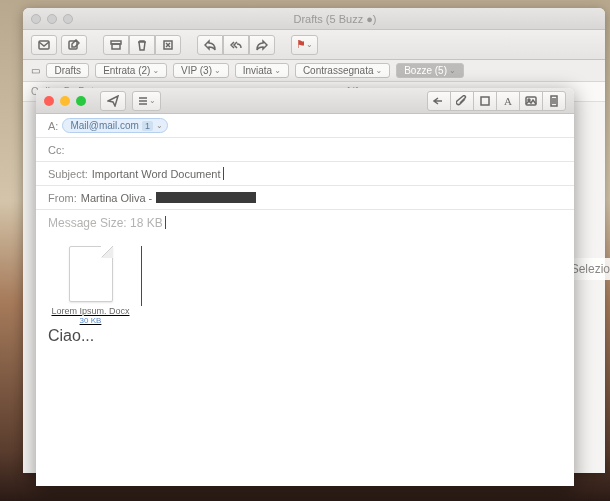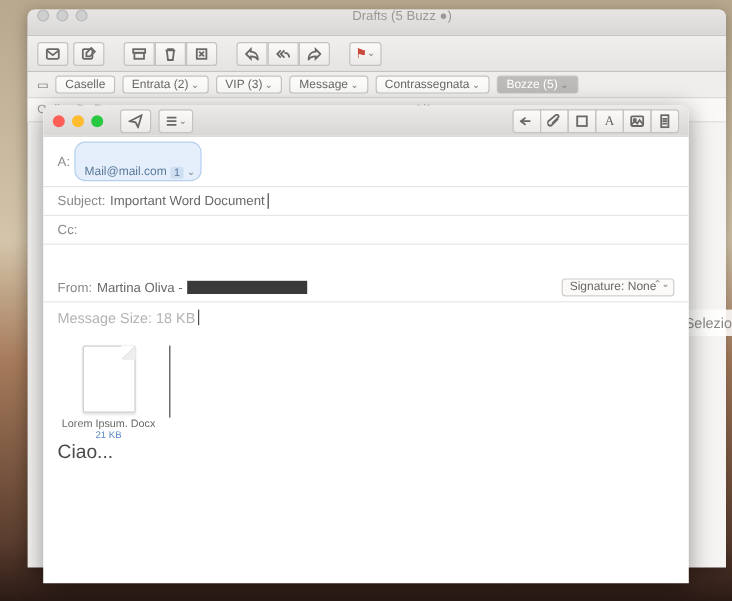--- a/index.html
+++ b/index.html
@@ -1,20 +1,20 @@
 <!DOCTYPE html>
 <html><head>
 <meta charset="utf-8">
 <style>
   * { box-sizing: border-box; margin: 0; padding: 0; font-family: -apple-system, "Helvetica Neue", Arial, sans-serif; }
   body { width: 610px; height: 501px; background: linear-gradient(to bottom, #b8a88e 0%, #d4c5aa 40%, #a67b5b 60%, #5a3d2e 90%, #2a1a15 100%); overflow: hidden; position: relative; }
   
   
   .back-window { position: absolute; top: 8px; left: 23px; width: 582px; height: 465px; background: #f5f4f2; border-top-left-radius: 6px; border-top-right-radius: 6px; box-shadow: 0 2px 12px rgba(0,0,0,0.3); }
-  .back-titlebar { height: 22px; background: linear-gradient(#e8e6e4, #d9d7d5); border-top-left-radius: 6px; border-top-right-radius: 6px; display: flex; padding: 0 8px; border-bottom: 1px solid #c5c3c1; }
+  .back-titlebar { height: 22px; background: linear-gradient(#e8e6e4, #d9d7d5); border-top-left-radius: 6px; border-top-right-radius: 6px; display: flex; align-items: center; padding: 0 8px; border-bottom: 1px solid #c5c3c1; }
   .traffic { display: flex; gap: 6px; }
   .traffic span { width: 10px; height: 10px; border-radius: 50%; display: inline-block; }
   .tr-dim { background: #cfcfcf; border: 0.5px solid #b8b8b8; }
   .back-title { flex: 1; text-align: center; font-size: 11px; color: #9a9896; font-weight: 500; }
   .back-tools { height: 30px; background: linear-gradient(#f1efed, #e6e4e2); border-bottom: 1px solid #c5c3c1; display: flex; align-items: center; padding: 0 8px; gap: 4px; }
   .tool-btn { height: 20px; min-width: 26px; border: 1px solid #c5c3c1; border-radius: 3px; background: linear-gradient(#fbfaf9, #eceae8); display: inline-flex; align-items: center; justify-content: center; font-size: 11px; color: #6a6866; padding: 0 4px; }
   .tool-group { display: flex; }
   .tool-group .tool-btn { border-radius: 0; }
   .tool-group .tool-btn:first-child { border-top-left-radius: 3px; border-bottom-left-radius: 3px; }
   .tool-group .tool-btn:last-child { border-top-right-radius: 3px; border-bottom-right-radius: 3px; }
@@ -31,31 +31,31 @@
   .compose-titlebar { height: 26px; background: linear-gradient(#eceae8, #d9d7d5); border-radius: 6px 6px 0 0; border-bottom: 1px solid #c5c3c1; display: flex; align-items: center; padding: 0 8px; gap: 6px; }
   .tr-red { background: #ff5f57; } .tr-yellow { background: #febc2e; } .tr-green { background: #28c840; }
   .compose-tools-left { display: flex; gap: 6px; margin-left: 8px; }
   .compose-tools-right { margin-left: auto; display: flex; gap: 0; }
   .compose-tools-right .tool-btn { border-radius: 0; margin-left: -1px; min-width: 24px; }
   .compose-tools-right .tool-btn:first-child { border-top-left-radius: 3px; border-bottom-left-radius: 3px; }
   .compose-tools-right .tool-btn:last-child { border-top-right-radius: 3px; border-bottom-right-radius: 3px; }
   
   .field-row { padding: 4px 12px; border-bottom: 1px solid #e8e6e4; display: flex; align-items: center; font-size: 11px; color: #8a8886; min-height: 24px; }
   .field-label { color: #8a8886; margin-right: 4px; }
-  .token { display: inline-flex; align-items: center; background: #e4effb; border: 1px solid #b5d0ef; border-radius: 9px; padding: 19px 4px 1px 7px; font-size: 10px; color: #5a7a9a; gap: 3px; }
+  .token { display: inline-flex; align-items: center; background: #e4effb; border: 1px solid #b5d0ef; border-radius: 9px; padding: 1px 4px 1px 7px; font-size: 10px; color: #5a7a9a; gap: 3px; }
   .token .cnt { background: #cddff0; border-radius: 2px; padding: 0 3px; font-size: 9px; }
   .redact { display: inline-block; width: 100px; height: 11px; background: #3a3a3a; vertical-align: middle; }
-  .sig-row { display: flex; align-items: center; margin-top: 24px; }
+  .sig-row { display: flex; align-items: center; }
   .sig-select { margin-left: auto; border: 1px solid #d0cecb; border-radius: 3px; padding: 1px 14px 1px 6px; font-size: 10px; color: #6a6866; background: #fbfaf9; position: relative; }
   .sig-select::after { content: "⌃⌄"; position: absolute; right: 3px; top: 0; font-size: 8px; line-height: 7px; color: #8a8886; white-space: pre; }
   .msg-size { font-size: 12px; color: #b5b3b1; padding: 6px 12px; display: flex; align-items: flex-start; }
   .cursor { display: inline-block; width: 1px; height: 13px; background: #4a4a4a; margin-left: 2px; }
   
   .body-area { padding: 10px 12px; display: flex; align-items: flex-start; gap: 6px; }
-  .attachment { width: 85px; text-align: center; }
+  .attachment { width: 85px; text-align: center; text-decoration: underline; }
   .doc-icon { width: 44px; height: 56px; margin: 0 auto 4px; background: #fff; border: 1px solid #cfcfcf; border-radius: 2px; position: relative; box-shadow: 0 1px 2px rgba(0,0,0,0.1); }
   .doc-icon::before { content: ""; position: absolute; top: -1px; right: -1px; width: 12px; height: 12px; background: linear-gradient(135deg, #fff 48%, #cfcfcf 50%, #eee 52%); border-bottom-left-radius: 2px; }
   .att-name { font-size: 9px; color: #6a6866; white-space: nowrap; overflow: hidden; text-overflow: ellipsis; }
   .att-size { font-size: 8px; color: #5a8ac8; }
   .body-text { font-size: 16px; color: #4a4a4a; }
   .body-cursor { border-right: 1px solid #4a4a4a; padding-right: 0; height: 60px; margin-left: 2px; }
   
   .side-tag { position: absolute; right: 0; top: 258px; background: rgba(255,255,255,0.85); padding: 4px 0 4px 6px; font-size: 12px; color: #8a8886; border-left: 1px solid #d0cecb; }
   
   svg.icon { width: 12px; height: 12px; stroke: #6a6866; stroke-width: 1.5; fill: none; }
@@ -125,32 +125,32 @@
     </div>
     <div class="sep"></div>
     <div class="tool-btn">
         <span class="red-flag">⚑</span> 
         <span class="chev">⌄</span>
       </div>
   </div>
   <div class="back-toolbar2">
     <span>▭</span>
     <span class="tab-pill">
-        <span>Caselle</span>
+        <span>Drafts</span>
       </span>
     <span class="tab-pill">
         <span>Entrata (2)</span> 
         <span class="chev">⌄</span>
       </span>
     <span class="tab-pill">
         <span>VIP (3)</span> 
         <span class="chev">⌄</span>
       </span>
     <span class="tab-pill">
-        <span>Message</span> 
+        <span>Inviata</span> 
         <span class="chev">⌄</span>
       </span>
     <span class="tab-pill">
         <span>Contrassegnata</span> 
         <span class="chev">⌄</span>
       </span>
     <span class="tab-pill active">
         <span>Bozze (5)</span> 
         <span class="chev">⌄</span>
       </span>
@@ -221,49 +221,45 @@
   <div class="field-row">
     <span class="field-label">A:</span>
     <span class="token">
       <span>Mail@mail.com</span>
       <span class="cnt">1</span>
       <span class="chev">⌄</span>
     </span>
   </div>
 
   <div class="field-row">
+    <span class="field-label">Cc:</span>
+  </div>
+
+  <div class="field-row">
     <span class="field-label">Subject:</span>
     <span style="color:#6a6866">Important Word Document</span>
     <span class="cursor"></span>
-  </div>
-
-  <div class="field-row">
-    <span class="field-label">Cc:</span>
   </div>
 
   <div class="field-row sig-row">
     <span class="field-label">From:</span>
     <span style="color:#6a6866;margin-right:4px">Martina Oliva -</span>
     <span class="redact"></span>
-    <span class="sig-select">
-      <span>Signature:</span>
-      <span>None</span>
-    </span>
   </div>
 
   <div class="msg-size">
     <span>Message Size:</span>&nbsp;
     <span>18 KB</span>
     <span class="cursor"></span>
   </div>
 
   <div class="body-area">
     <div style="display:flex;flex-direction:column;align-items:flex-start">
       <div class="attachment">
         <div class="doc-icon"></div>
         <div class="att-name">Lorem Ipsum. Docx</div>
-        <div class="att-size">21 KB</div>
+        <div class="att-size">30 KB</div>
       </div>
       <div class="body-text" style="margin-top:2px">Ciao...</div>
     </div>
     <div class="body-cursor"></div>
   </div>
 </div>
 
 </body></html>

